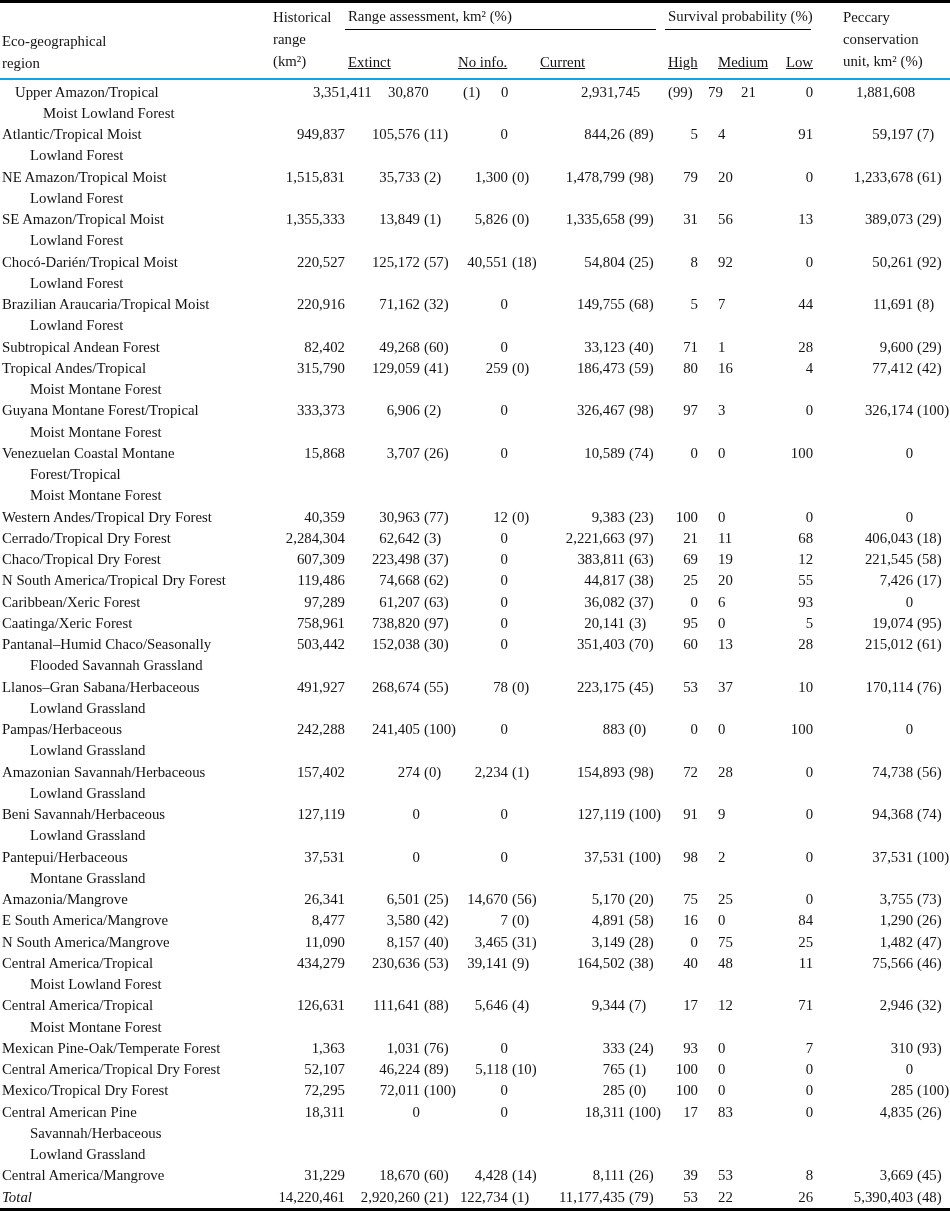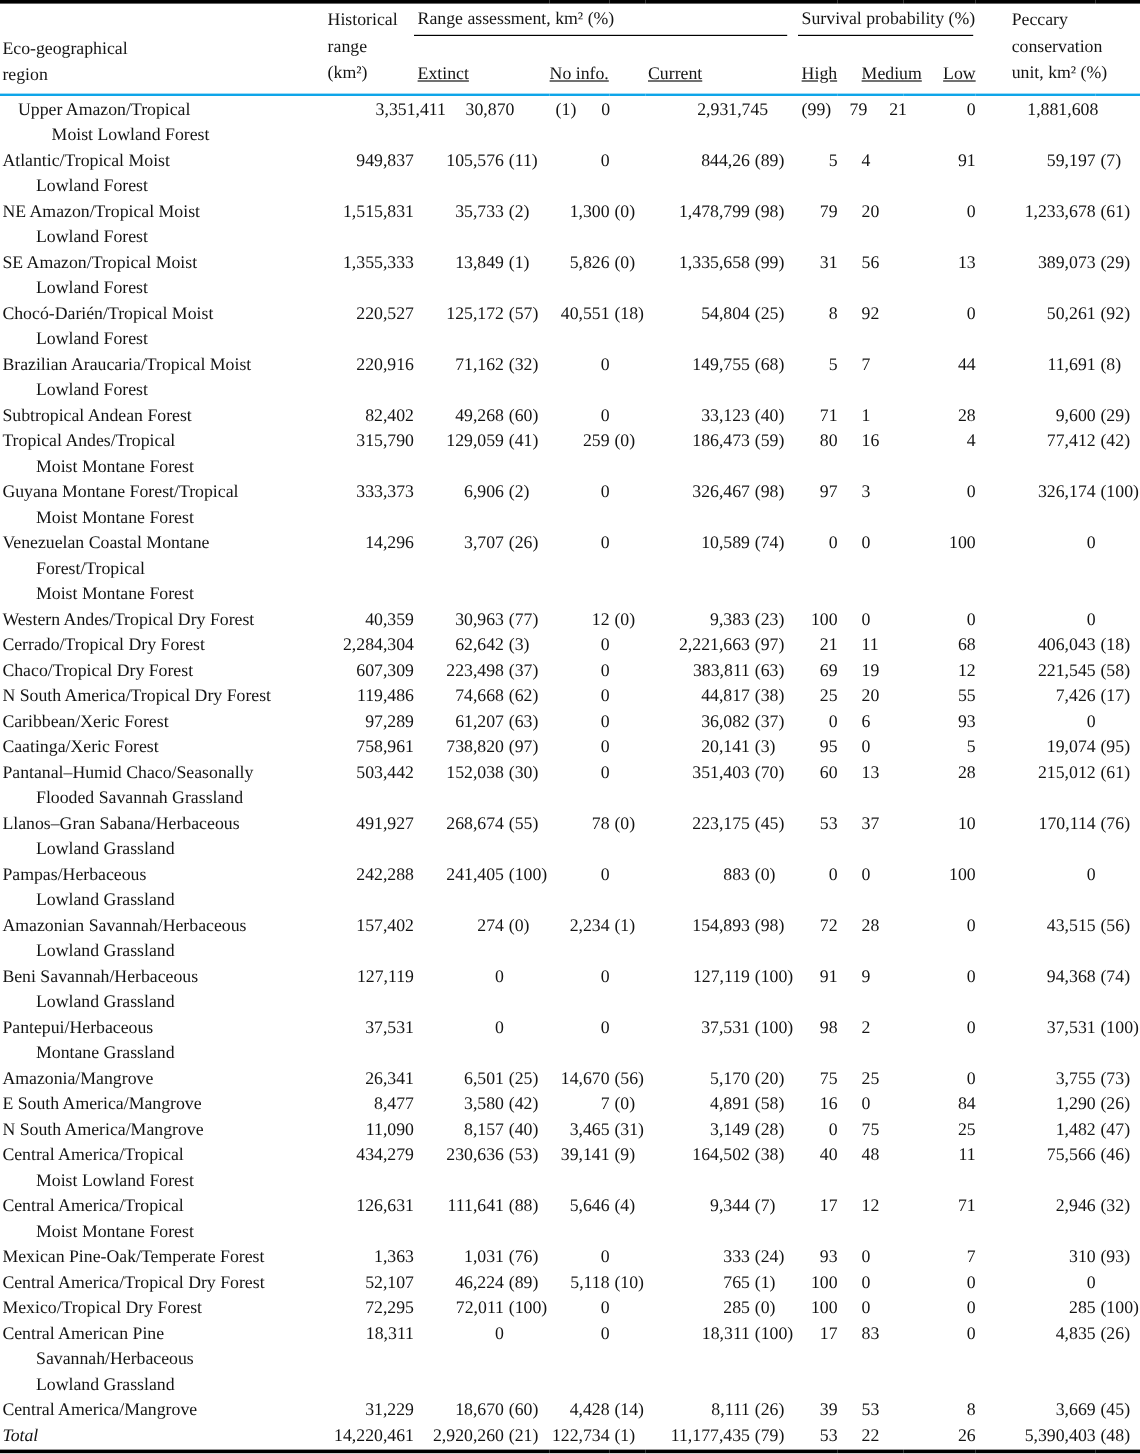--- a/index.html
+++ b/index.html
@@ -235,21 +235,21 @@
           <td class="c-right">97</td>
           <td class="c-med">3</td>
           <td class="c-right">0</td>
           <td class="c-right">326,174</td>
           <td class="c-pct">(100)</td>
         </tr>
         <tr>
           <td class="c-region">Venezuelan Coastal Montane
 Forest/Tropical
 Moist Montane Forest</td>
-          <td class="c-right">14,296</td>
+          <td class="c-right">15,868</td>
           <td class="c-right">3,707</td>
           <td class="c-pct">(26)</td>
           <td class="c-right">0</td>
           <td class="c-pct"></td>
           <td class="c-right">10,589</td>
           <td class="c-pct">(74)</td>
           <td class="c-right">0</td>
           <td class="c-med">0</td>
           <td class="c-right">100</td>
           <td class="c-right">0</td>
@@ -399,21 +399,21 @@
           <td class="c-right">157,402</td>
           <td class="c-right">274</td>
           <td class="c-pct">(0)</td>
           <td class="c-right">2,234</td>
           <td class="c-pct">(1)</td>
           <td class="c-right">154,893</td>
           <td class="c-pct">(98)</td>
           <td class="c-right">72</td>
           <td class="c-med">28</td>
           <td class="c-right">0</td>
-          <td class="c-right">43,515</td>
+          <td class="c-right">74,738</td>
           <td class="c-pct">(56)</td>
         </tr>
         <tr>
           <td class="c-region">Beni Savannah/Herbaceous
 Lowland Grassland</td>
           <td class="c-right">127,119</td>
           <td class="c-right">0</td>
           <td class="c-pct"></td>
           <td class="c-right">0</td>
           <td class="c-pct"></td>

